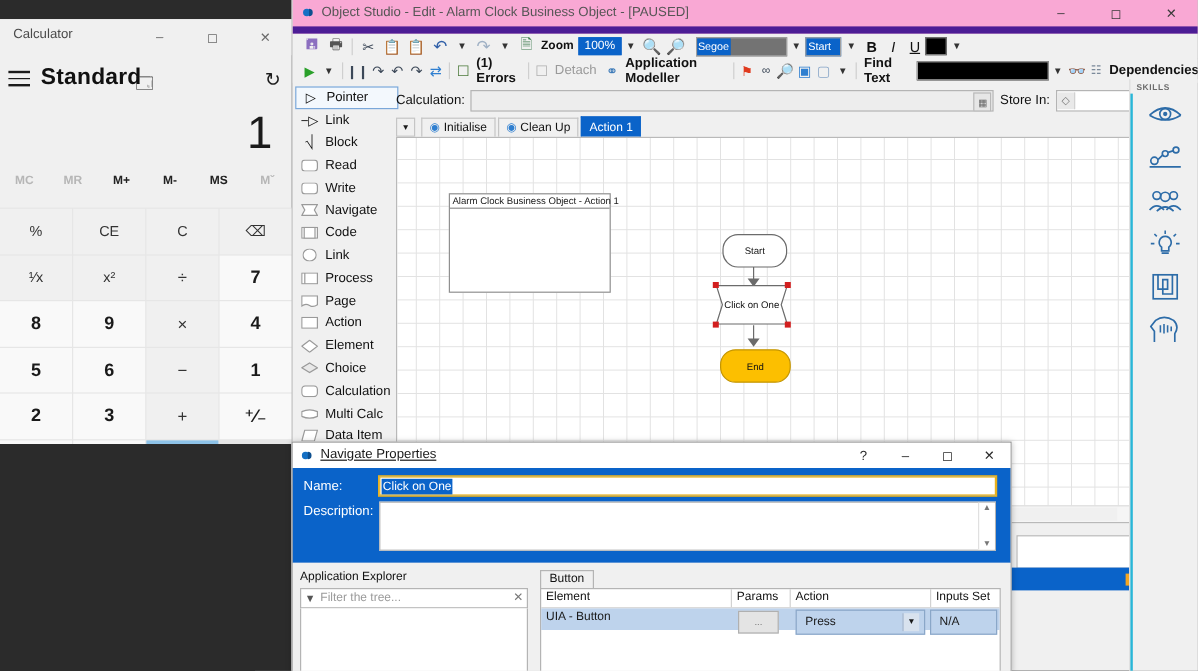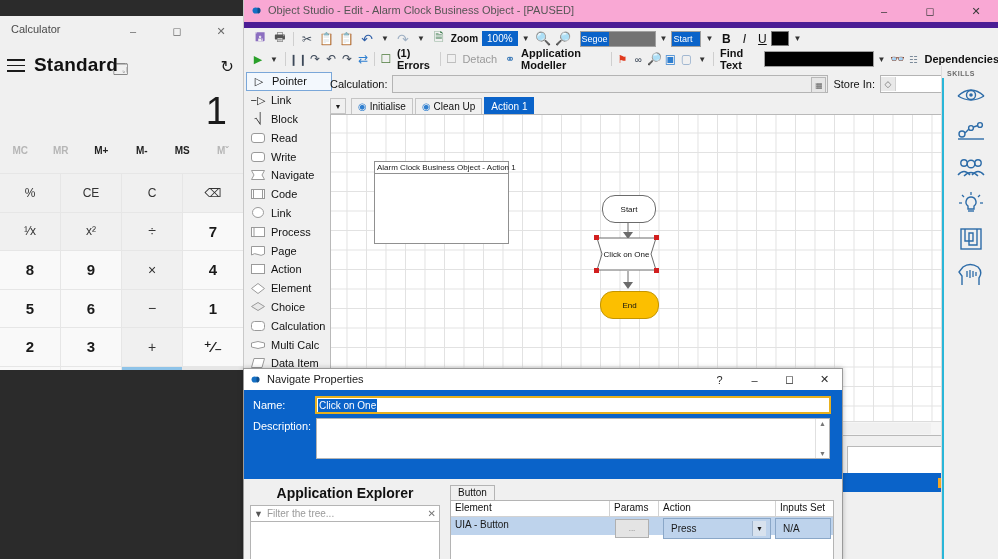--- a/index.html
+++ b/index.html
@@ -118,33 +118,33 @@
 
   
   .underpanel{position:absolute;left:603px;top:363px;width:138px;height:26px;background:#fff;border:1px solid #b9b9b9;}
   .statusbar{position:absolute;left:597px;top:390px;width:144px;height:19px;background:#0a63c9;display:flex;align-items:center;justify-content:flex-end;gap:6px;padding-right:6px;}
   .sb-ico{width:12px;height:12px;}
 
   
   .dlg{position:absolute;left:243px;top:368px;width:598px;height:191px;background:#f0f0f0;border:1px solid #9a9a9a;box-shadow:0 0 5px rgba(0,0,0,.25);}
   .dlg-title{height:21px;background:#fff;position:relative;}
   .dlg-ico{position:absolute;left:7px;top:5px;width:11px;height:11px;}
-  .dlg-titletext{position:absolute;left:23px;top:4px;font-size:11px;color:#1a1a1a;}
+  .dlg-titletext{position:absolute;left:23px;top:4px;font-size:11px;color:#1a1a1a;text-decoration:underline;}
   .dlg-btns{position:absolute;right:0;top:0;display:flex;}
   .dlg-btn{width:35px;height:21px;display:flex;align-items:center;justify-content:center;font-size:11px;color:#2b2b2b;}
-  .dlg-blue{height:66px;background:#0a63c9;position:relative;padding:7px 12px 16px 9px;}
+  .dlg-blue{height:66px;background:#0a63c9;position:relative;padding:7px 12px 6px 9px;}
   .frow{display:flex;align-items:flex-start;margin-bottom:5px;}
   .frow label{width:63px;font-size:11px;color:#fff;padding-top:2px;}
   .namefield{flex:1;height:14px;background:#fff;border:1px solid #e8b11e;outline:1px solid #e8b11e;display:flex;align-items:center;padding:0 1px;}
   .namesel{background:#0a63c9;color:#fff;font-size:10px;line-height:13px;padding:0 1px;}
   .descfield{flex:1;height:39px;background:#fff;border:1px solid #b4b4b4;position:relative;}
   .descsb{position:absolute;right:0;top:0;width:13px;height:37px;background:#fff;border-left:1px solid #e0e0e0;display:flex;flex-direction:column;justify-content:space-between;align-items:center;font-size:7px;color:#777;padding:1px 0;}
   .dlg-low{position:relative;height:104px;background:#f0f0f0;padding:6px 8px 0 6px;display:flex;gap:10px;}
   .appexp{width:190px;}
-  .appexp-h{font-size:14px;font-weight:bold;color:#111;margin-bottom:4px;text-align:center;}
+  .appexp-h{font-size:10px;font-weight:normal;color:#111;margin-bottom:4px;}
   .filterbar{height:15px;background:#fff;border:1px solid #b4b4b4;display:flex;align-items:center;padding:0 3px;gap:4px;}
   .filterbar .ph{font-size:10px;color:#9a9a9a;flex:1;}
   .tree{height:57px;background:#fff;border:1px solid #b4b4b4;border-top:none;padding:4px 0 0 5px;font-size:10px;}
   .tline{display:flex;align-items:center;gap:3px;color:#111;}
   .actions{flex:1;}
   .acttab{display:inline-block;height:13px;background:#f0f0f0;border:1px solid #b4b4b4;border-bottom:none;font-size:10px;padding:1px 7px 0;color:#111;}
   .grid{border:1px solid #b4b4b4;background:#fff;height:72px;}
   .ghead{display:flex;height:15px;border-bottom:1px solid #d2d2d2;font-size:10px;color:#111;}
   .ghead div{padding:1px 4px;border-right:1px solid #d2d2d2;}
   .grow{display:flex;height:18px;background:#bed3ec;font-size:10px;align-items:stretch;}

